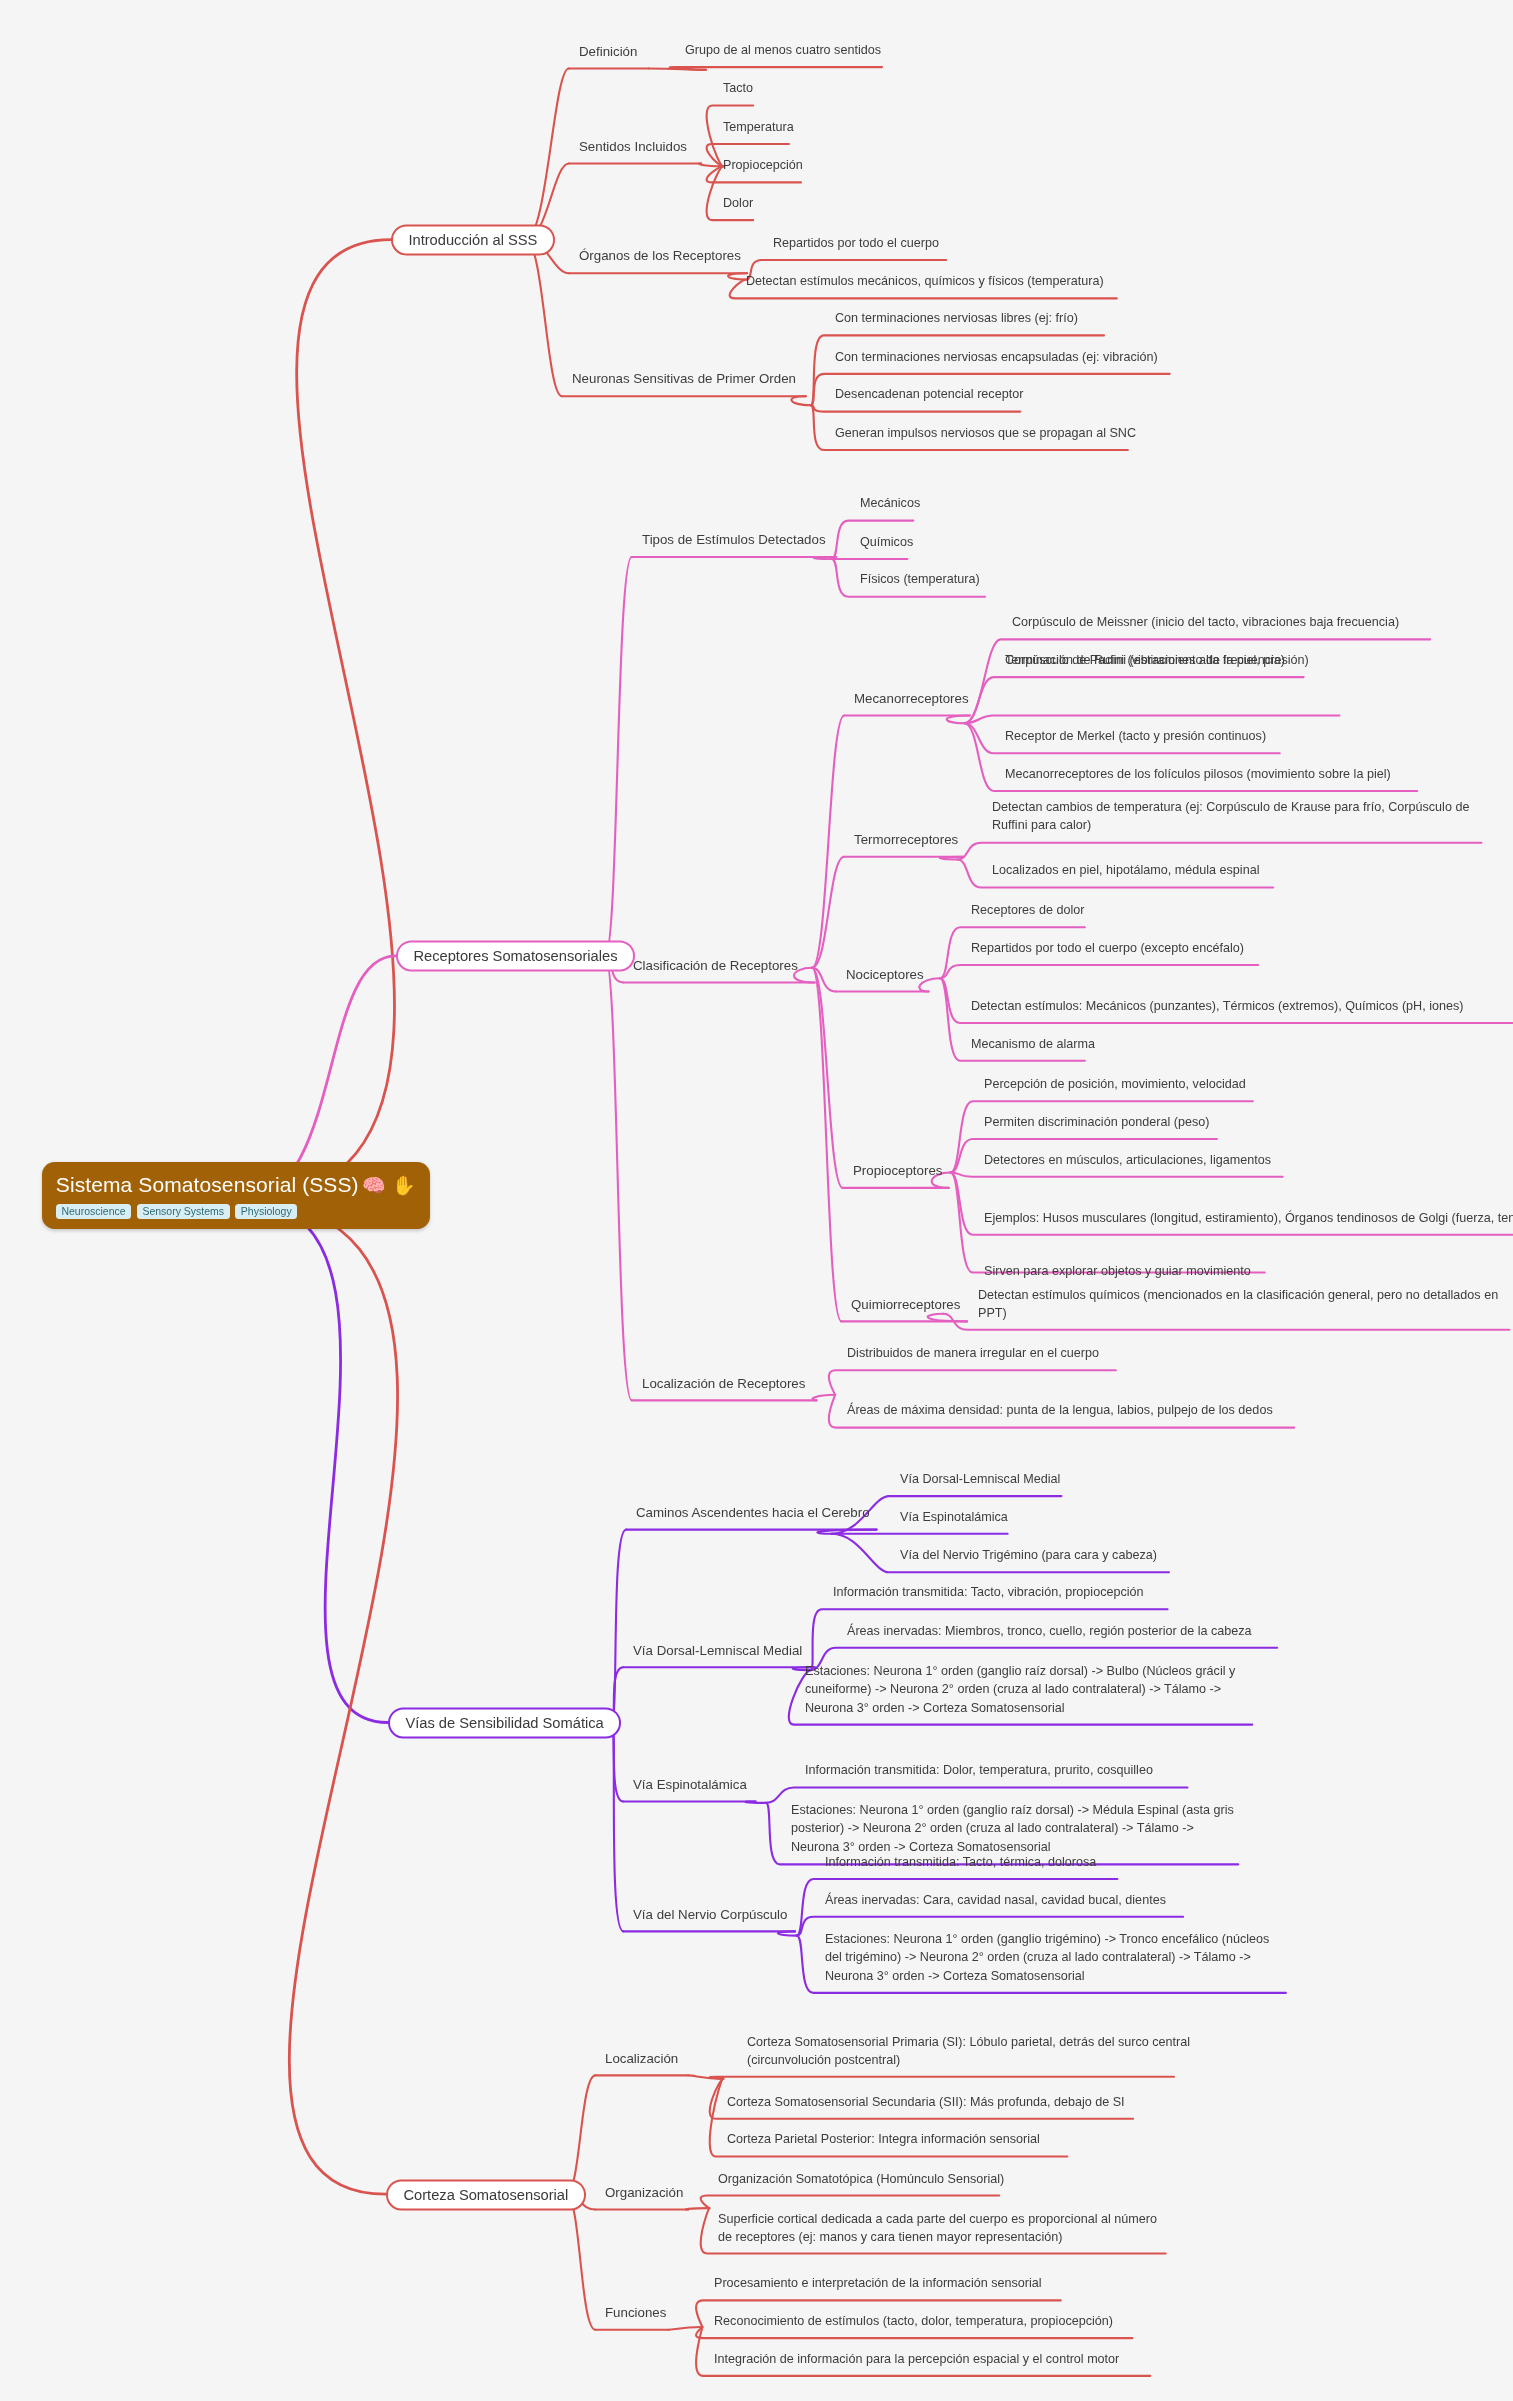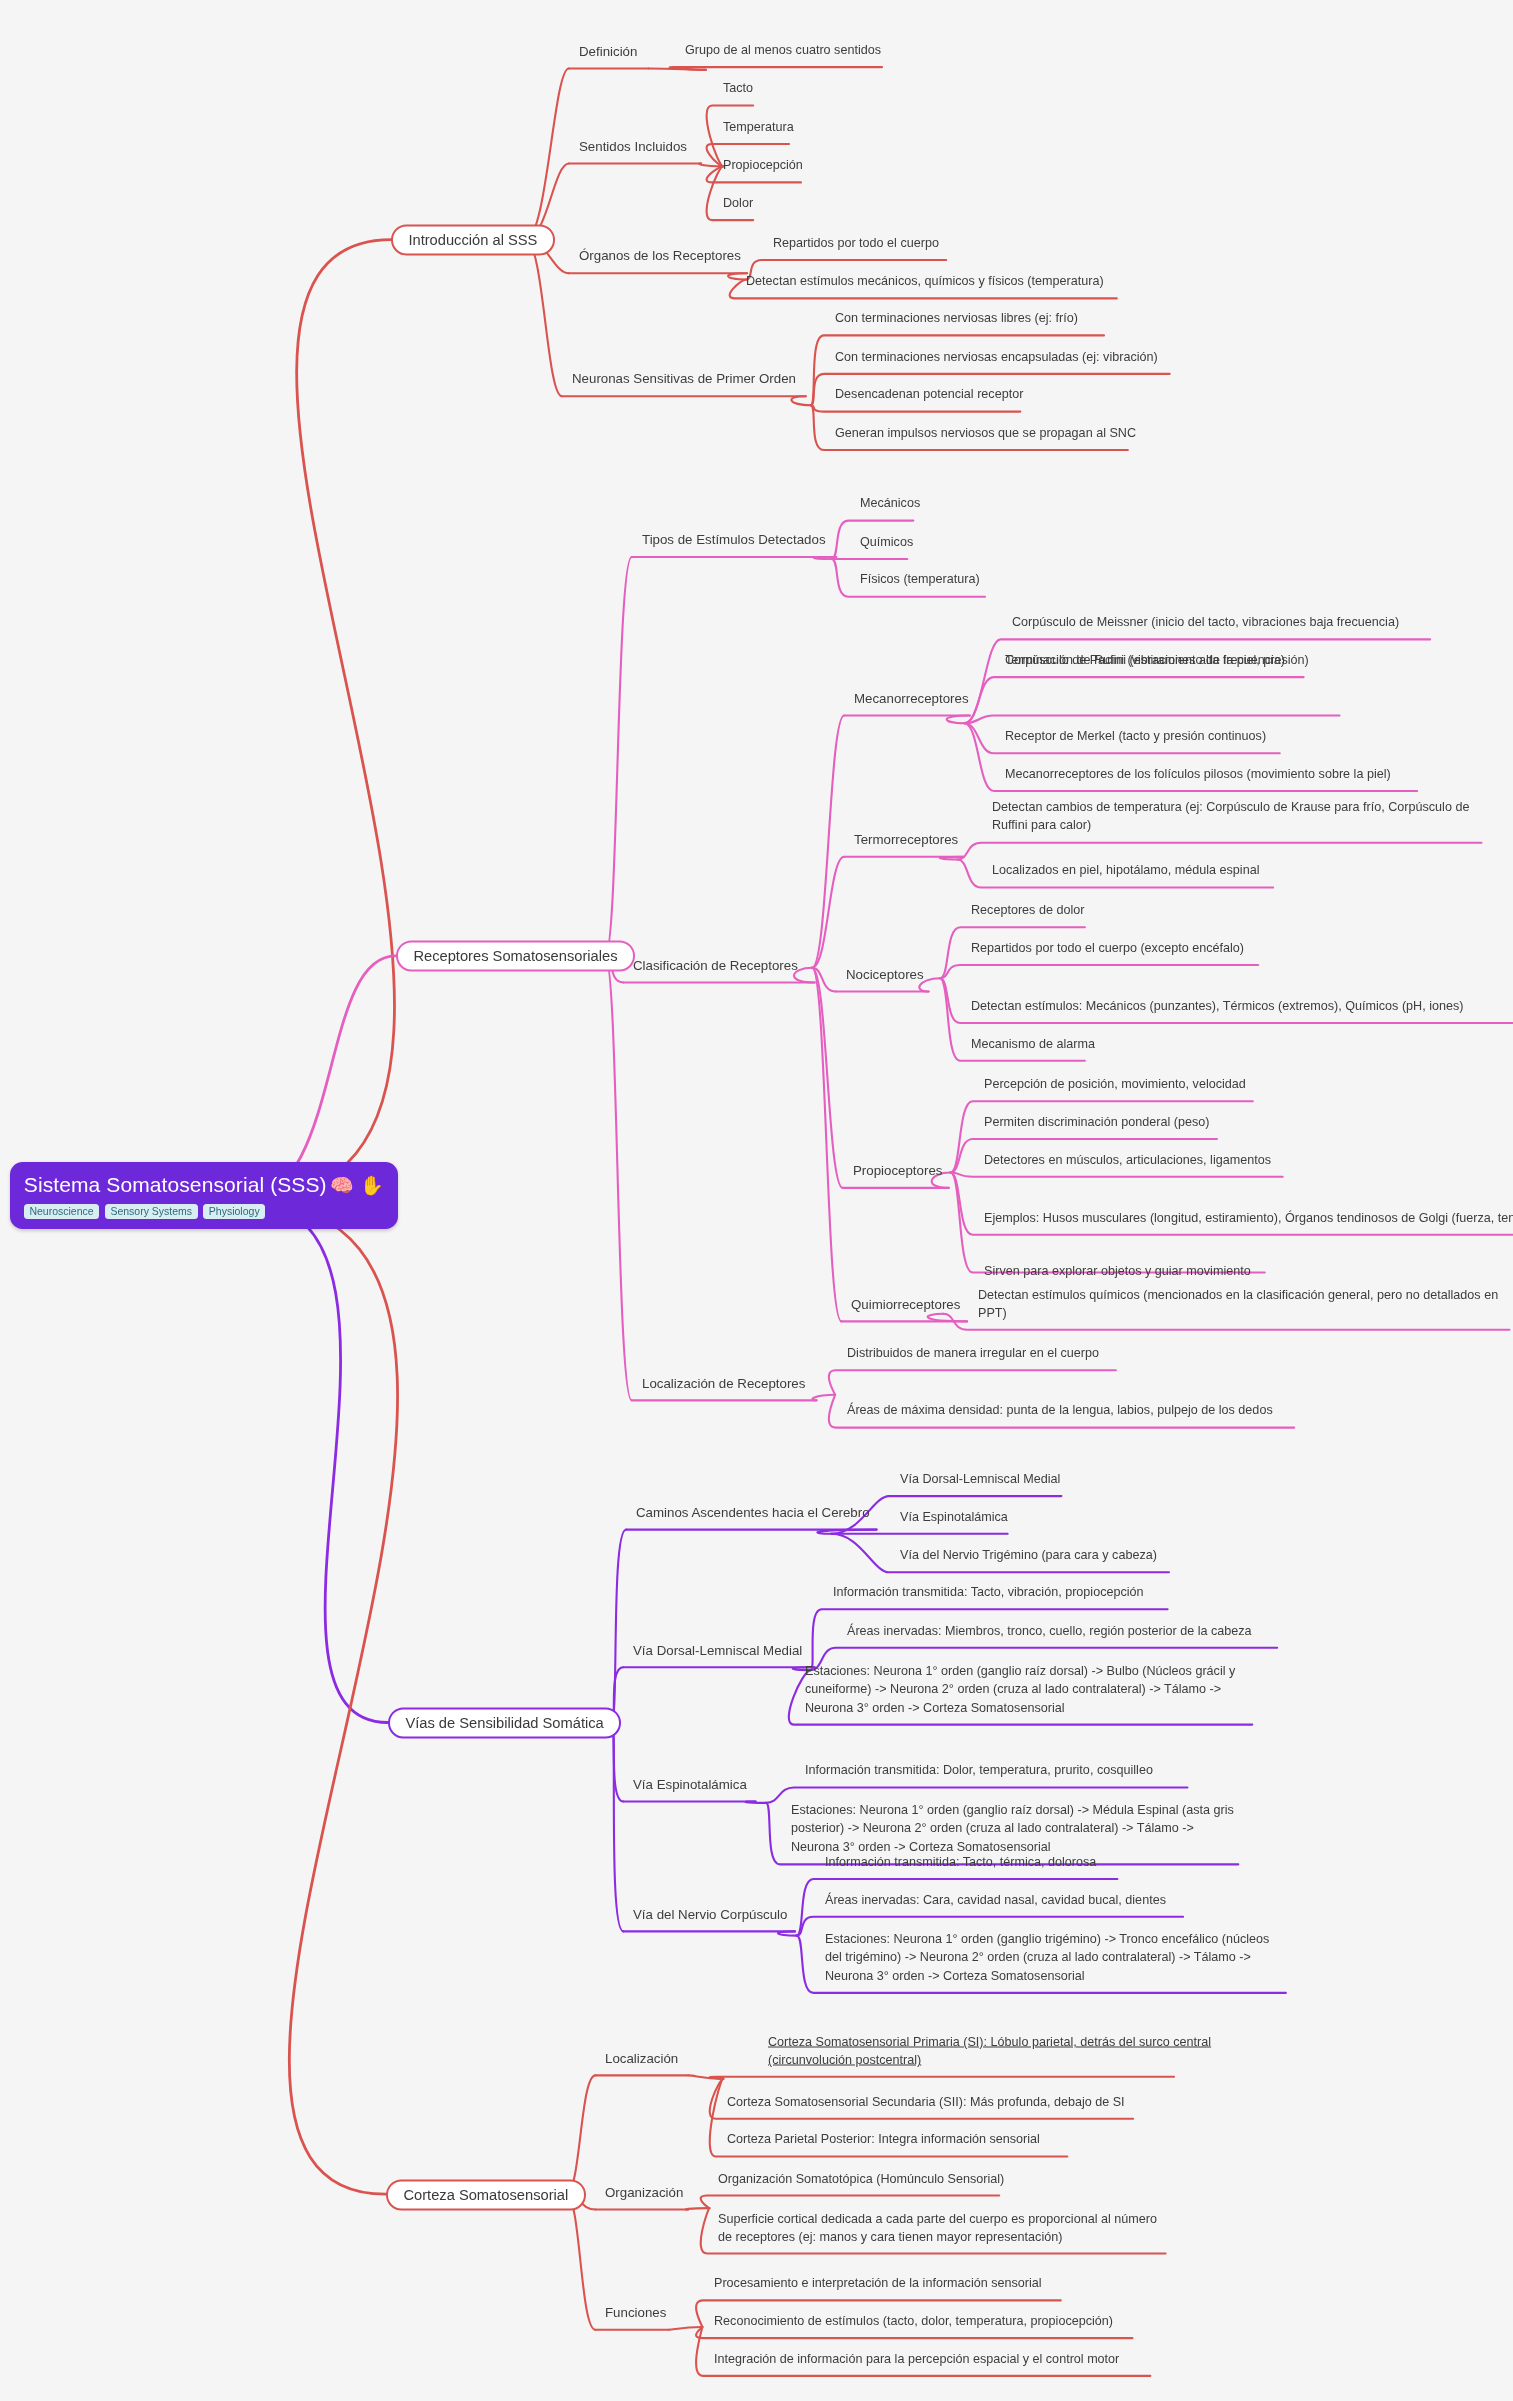--- a/index.html
+++ b/index.html
@@ -10,25 +10,26 @@
     font-family: "Liberation Sans", sans-serif;
     position: relative;
     overflow: hidden;
   }
   #canvas { position:absolute; inset:0; }
   svg.links { position:absolute; left:0; top:0; width:1513px; height:2401px; pointer-events:none; }
 
   
   .root {
     position:absolute;
-    background:#6d28d9;
+    background:#a16207;
     border-radius:12.6px;
     padding:11.2px 14px 9.8px 14px;
     color:#ffffff;
     box-shadow: 0 1.4px 3.5px rgba(0,0,0,.18);
+    margin-left: 32px;
   }
   .root-title {
     font-size:21px; line-height:1.15; white-space:nowrap;
     letter-spacing:0.1px;
   }
   .root-emojis { font-size:19px; margin-left:4.2px; }
   .root-tags { margin-top:6.3px; display:flex; gap:5.6px; }
   .tag {
     background:#d9eef2; color:#2c6b7a;
     font-size:10.5px; padding:1.4px 5.6px 2.1px 5.6px; border-radius:3.5px;
@@ -259,21 +260,21 @@
       <div class="leaf w1" style="left: 805px; top: 1717px; width: 447px;">Estaciones: Neurona 1° orden (ganglio raíz dorsal) -&gt; Bulbo (Núcleos grácil y cuneiforme) -&gt; Neurona 2° orden (cruza al lado contralateral) -&gt; Tálamo -&gt; Neurona 3° orden -&gt; Corteza Somatosensorial</div>
       <div class="lbl" style="left: 633px; top: 1792px;">Vía Espinotalámica</div>
       <div class="leaf nowrap" style="left: 805px; top: 1779px;">Información transmitida: Dolor, temperatura, prurito, cosquilleo</div>
       <div class="leaf w1" style="left: 791px; top: 1856px; width: 447px;">Estaciones: Neurona 1° orden (ganglio raíz dorsal) -&gt; Médula Espinal (asta gris posterior) -&gt; Neurona 2° orden (cruza al lado contralateral) -&gt; Tálamo -&gt; Neurona 3° orden -&gt; Corteza Somatosensorial</div>
       <div class="lbl" style="left: 633px; top: 1922px;">Vía del Nervio Corpúsculo</div>
       <div class="leaf nowrap" style="left: 825px; top: 1871px;">Información transmitida: Tacto, térmica, dolorosa</div>
       <div class="leaf nowrap" style="left: 825px; top: 1909px;">Áreas inervadas: Cara, cavidad nasal, cavidad bucal, dientes</div>
       <div class="leaf w1" style="left: 825px; top: 1985px; width: 461px;">Estaciones: Neurona 1° orden (ganglio trigémino) -&gt; Tronco encefálico (núcleos del trigémino) -&gt; Neurona 2° orden (cruza al lado contralateral) -&gt; Tálamo -&gt; Neurona 3° orden -&gt; Corteza Somatosensorial</div>
       <div class="branch red" style="left: 386px; top: 2195px;">Corteza Somatosensorial</div>
       <div class="lbl" style="left: 605px; top: 2066px;">Localización</div>
-      <div class="leaf w1" style="left: 768px; top: 2069px; width: 447px; text-decoration: underline;">Corteza Somatosensorial Primaria (SI): Lóbulo parietal, detrás del surco central (circunvolución postcentral)</div>
+      <div class="leaf w1" style="left: 747px; top: 2069px; width: 447px;">Corteza Somatosensorial Primaria (SI): Lóbulo parietal, detrás del surco central (circunvolución postcentral)</div>
       <div class="leaf nowrap" style="left: 727px; top: 2111px;">Corteza Somatosensorial Secundaria (SII): Más profunda, debajo de SI</div>
       <div class="leaf nowrap" style="left: 727px; top: 2148px;">Corteza Parietal Posterior: Integra información sensorial</div>
       <div class="lbl" style="left: 605px; top: 2200px;">Organización</div>
       <div class="leaf nowrap" style="left: 718px; top: 2188px;">Organización Somatotópica (Homúnculo Sensorial)</div>
       <div class="leaf w1" style="left: 718px; top: 2246px; width: 447px;">Superficie cortical dedicada a cada parte del cuerpo es proporcional al número de receptores (ej: manos y cara tienen mayor representación)</div>
       <div class="lbl" style="left: 605px; top: 2320px;">Funciones</div>
       <div class="leaf nowrap" style="left: 714px; top: 2292px;">Procesamiento e interpretación de la información sensorial</div>
       <div class="leaf nowrap" style="left: 714px; top: 2330px;">Reconocimiento de estímulos (tacto, dolor, temperatura, propiocepción)</div>
       <div class="leaf nowrap" style="left: 714px; top: 2368px;">Integración de información para la percepción espacial y el control motor</div>
     </div>

